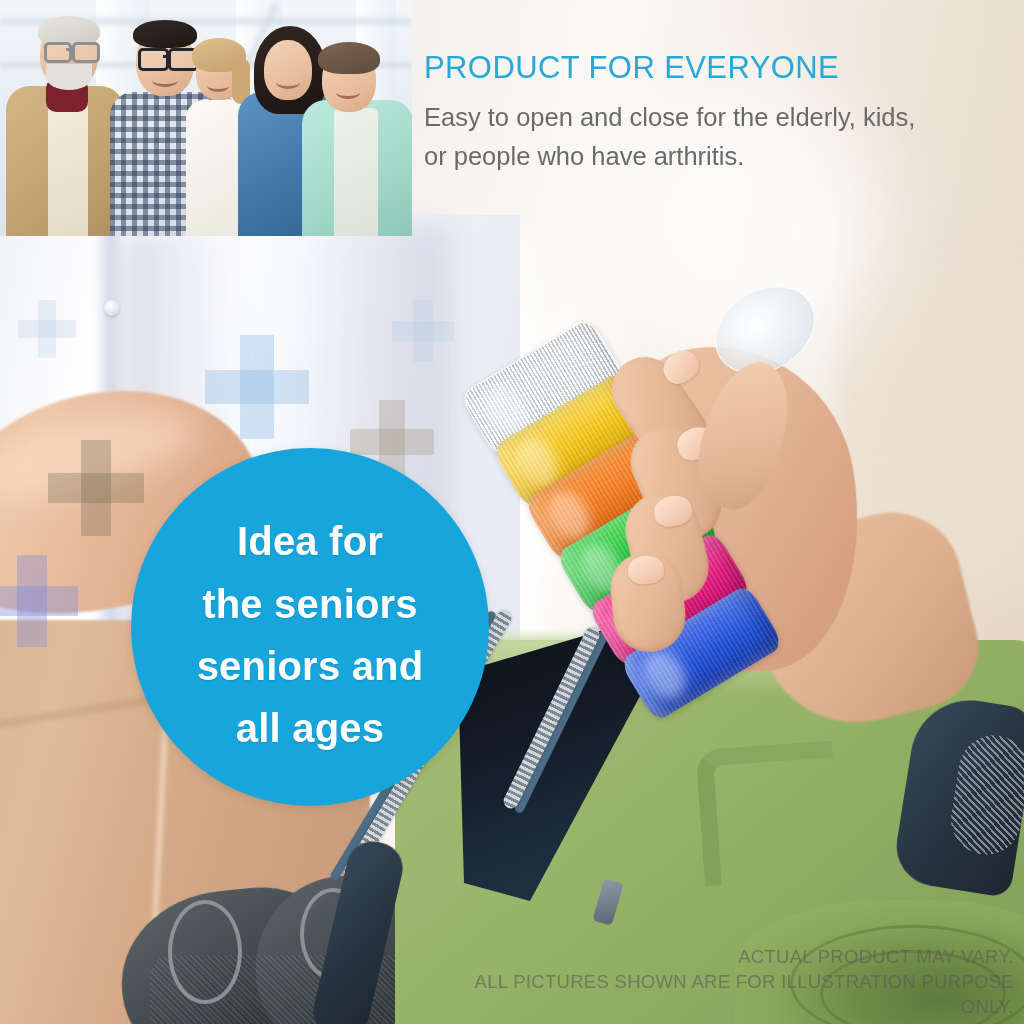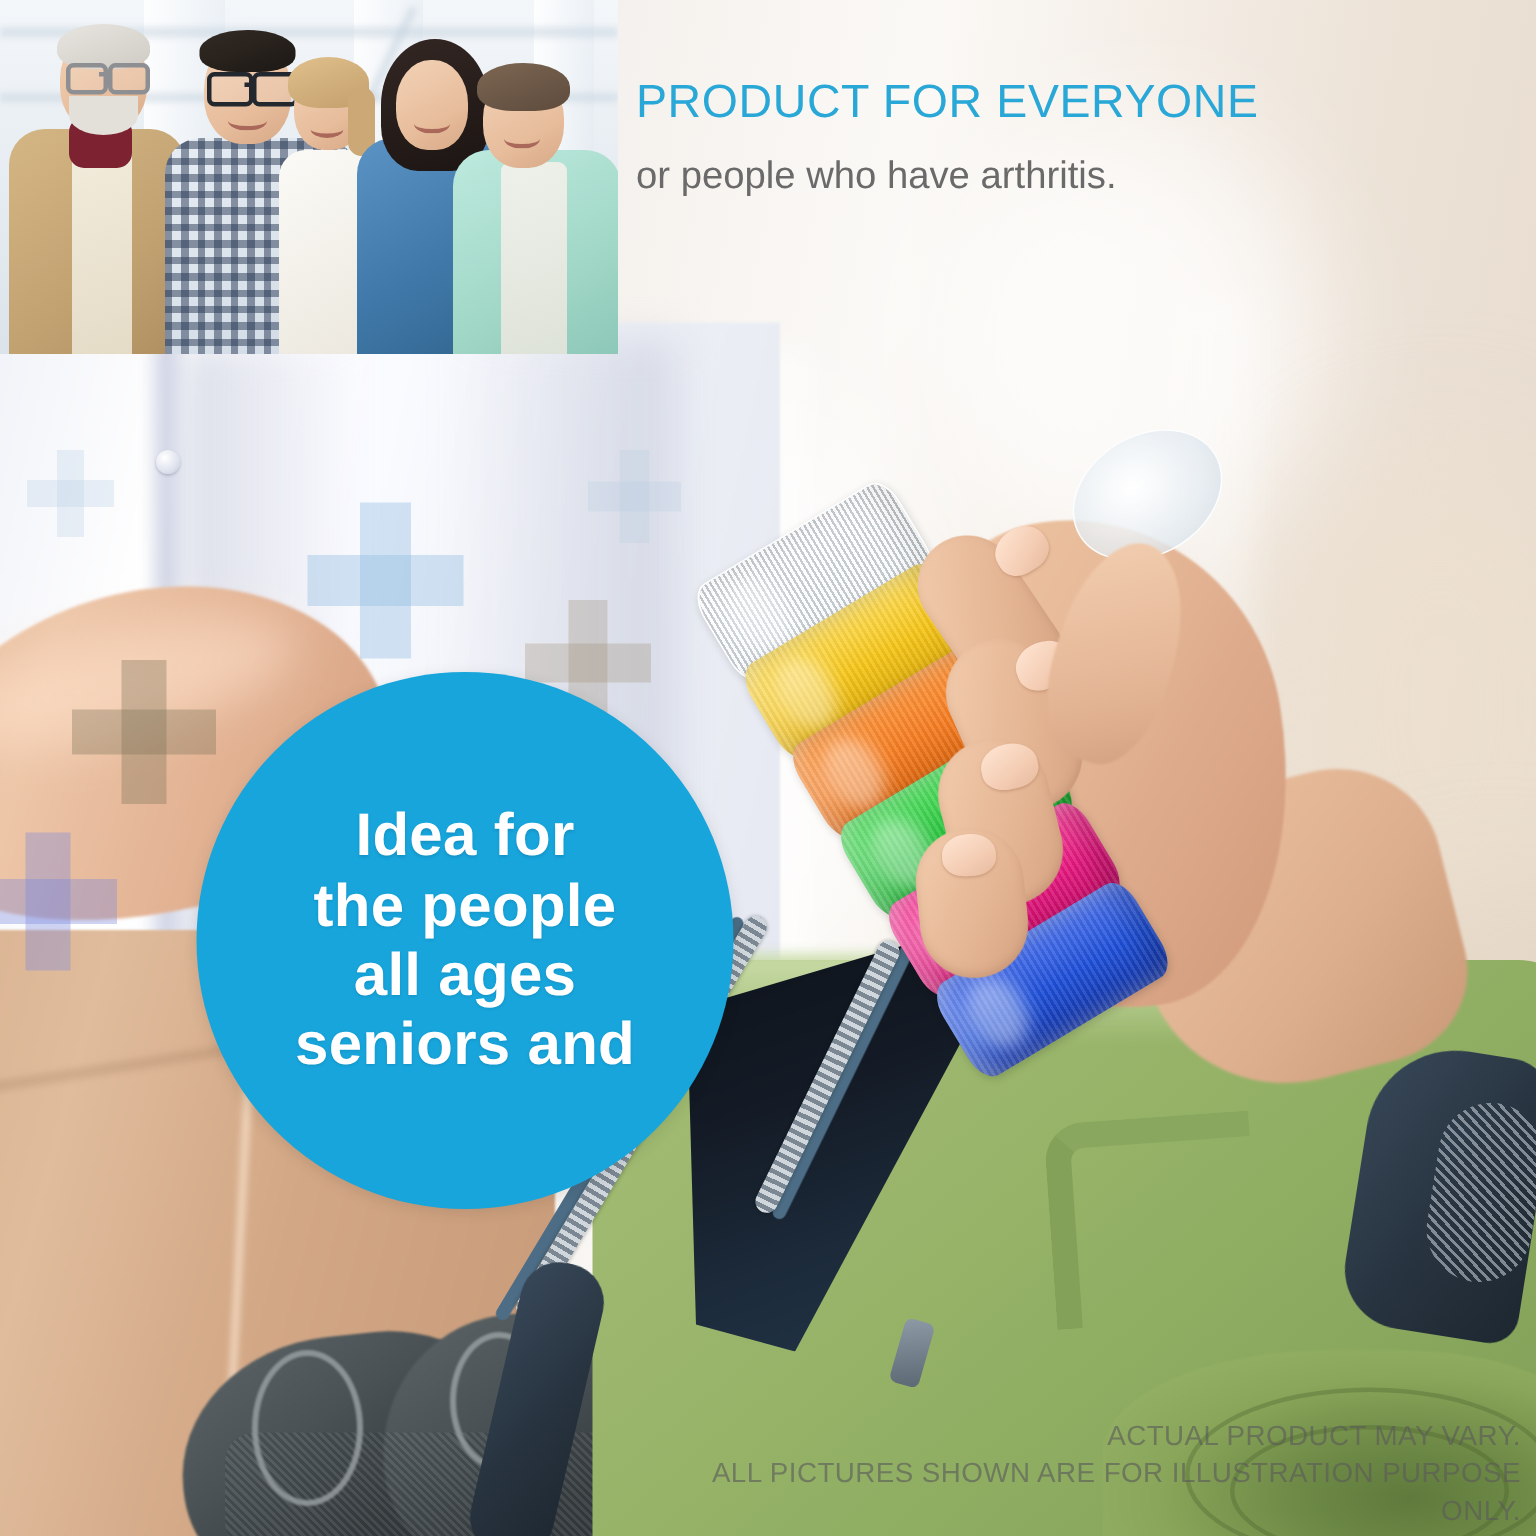--- a/index.html
+++ b/index.html
@@ -295,21 +295,21 @@
     border-radius:50%;display:flex;align-items:center;justify-content:center;
     box-shadow:0 2px 10px rgba(0,0,0,.10);
   }
   .badge-text{
     text-align:center;color:#fff;font-weight:bold;
     font-size:40px;line-height:1.16;letter-spacing:.2px;
     font-family:"Liberation Sans", sans-serif;
     text-shadow:0 1px 2px rgba(0,60,90,.18);
     padding:0 12px;
   }
-  .badge-text span{display:block;white-space:nowrap;}
+  .badge-text span{display:block;white-space:nowrap;margin-top:16px;}
 
   
   .disclaimer{
     position:absolute;left:462px;top:944px;width:552px;
     text-align:right;font-size:18.5px;line-height:1.36;
     letter-spacing:.3px;font-family:"Liberation Sans", sans-serif;
   }
   .disclaimer span{display:block;}
 </style>
 </head>
@@ -485,30 +485,31 @@
       <div class="body" style="left:334px;top:108px;width:44px;height:134px;background:linear-gradient(160deg,#eef1ea,#dde2d8);border-radius:6px;"></div>
       <div class="head" style="left:322px;top:48px;width:54px;height:64px;"></div>
       <div class="hair" style="left:318px;top:42px;width:62px;height:32px;background:linear-gradient(160deg,#7d6653,#5d4b3c);"></div>
       <div class="smile" style="left:336px;top:86px;width:24px;height:10px;"></div>
     </div>
   </div>
 
   <div class="text-block">
     <h1 class="headline" style="color:#29A8D8">PRODUCT FOR EVERYONE</h1>
     <p class="subline" style="color:#6A6A6A">
+      <span>Easy to open and close for the elderly, kids,</span>
       <span>or people who have arthritis.</span>
     </p>
   </div>
 
   <div class="badge" style="background:#17A5DC">
     <div class="badge-text">
       <span>Idea for</span>
-      <span>the people</span>
+      <span>the seniors</span>
+      <span>seniors and</span>
       <span>all ages</span>
-      <span>seniors and</span>
     </div>
   </div>
 
   <div class="disclaimer" style="color:rgba(90,90,90,.62)">
     <span>ACTUAL PRODUCT MAY VARY.</span>
     <span>ALL PICTURES SHOWN ARE FOR ILLUSTRATION PURPOSE ONLY.</span>
   </div>
 
 </div>
 

